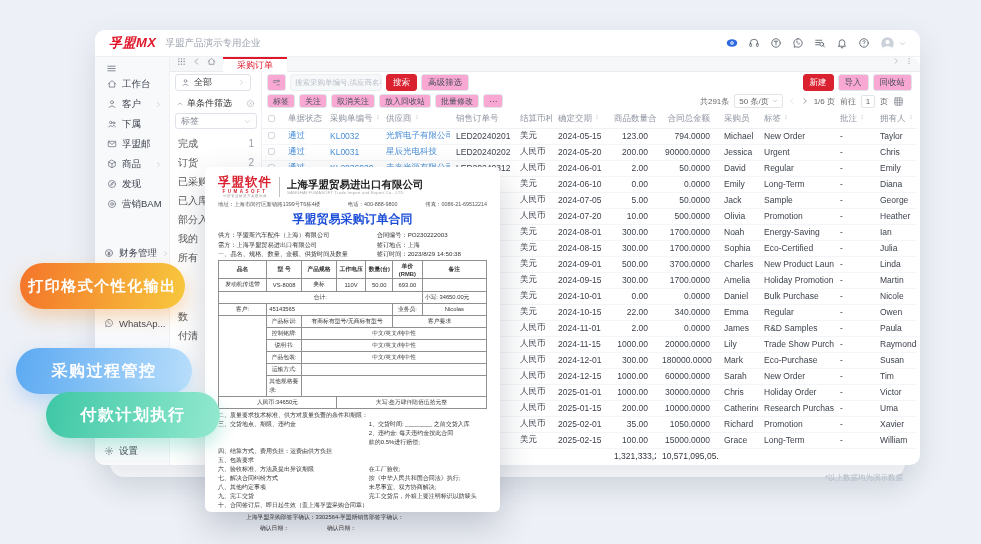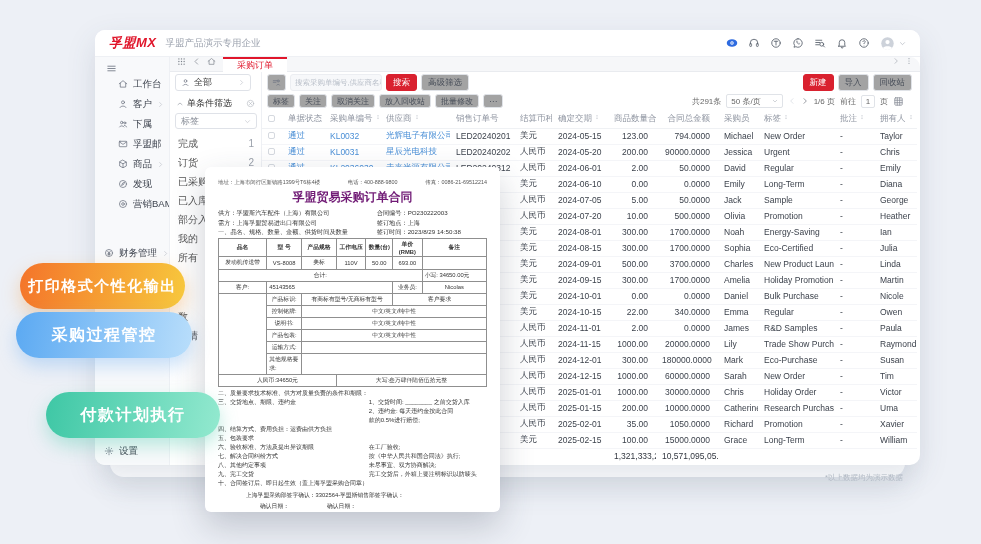--- a/index.html
+++ b/index.html
@@ -23,21 +23,21 @@
   .top-icons .ic[data-icon="avatar"] { font-size:15px; }
   .top-icons .ic[data-icon="chev-down"] { font-size:7px; color:#9aa0aa; margin-left:-6px; }
 
   .ic { display:inline-flex; align-items:center; justify-content:center; }
   .ic svg { width:1em; height:1em; display:block; }
 
   
   .sidebar { position:absolute; left:0; top:27px; width:75px; bottom:0; background:#f8f9fb;
     border-right:1px solid #eef0f4; border-radius:0 0 0 10px; }
   .hamburger { position:absolute; left:11px; top:6px; font-size:11px; color:#6b7280; }
-  .side-items { position:absolute; left:14px; right:0; top:17px; }
+  .side-items { position:absolute; left:3px; right:0; top:17px; }
   .side-item { height:20px; display:flex; align-items:center; gap:5px; padding:0 7px 0 9px;
     font-size:9.5px; color:#3d434e; white-space:nowrap; overflow:hidden; }
   .side-item .ic { font-size:10px; color:#6b7280; flex:none; }
   .side-item .arrow { margin-left:auto; font-size:7px; color:#b0b5bd; }
   .side-abs { position:absolute; left:0; right:0; }
 
   
   .tabstrip { position:absolute; left:75px; top:27px; right:0; height:15px; background:#f6f7f9;
     border-bottom:1px solid #e9ebef; display:flex; align-items:flex-start; border-radius:0 10px 0 0; }
   .tab-icons { display:flex; align-items:center; gap:6px; padding:0 7px; color:#7a8089; font-size:9px; }
@@ -62,32 +62,32 @@
   .filter-items { position:absolute; left:6px; top:62px; right:5px; }
   .filter-item { height:19px; display:flex; align-items:center; font-size:10px; color:#555; padding:0 2px;gap:31px; }
   .filter-item .cnt { margin-left:auto; color:#9aa0aa; }
   .filter-item:nth-child(8) { margin-top:40px; }
 
   
   .row1 { position:absolute; left:172px; top:44px; height:17px; display:flex; gap:4px; align-items:center; }
   .row1-right { position:absolute; right:8px; top:44px; height:17px; display:flex; gap:4px; align-items:center; }
   .row2 { position:absolute; left:172px; top:64px; height:14px; display:flex; gap:4px; align-items:center; }
   .btn { display:inline-flex; align-items:center; justify-content:center; border:1px solid #e0e3e8;
-    border-radius:3px; background:#a3a3a3; font-size:8.5px; color:#484e59; padding:0 6px; height:100%; white-space:nowrap; }
+    border-radius:3px; background:#f9a8d4; font-size:8.5px; color:#484e59; padding:0 6px; height:100%; white-space:nowrap; }
   .btn.primary { background:#d9212f; border-color:#d9212f; color:#fff; }
   .btn.square { padding:0 4px; color:#6b7280; font-size:9px; }
   .row2 .btn { font-size:8px; padding:0 5px; height:14px; }
   .search-box { width:92px; height:17px; background:#f7f8fa; border:1px solid #eceef2; border-radius:3px;
     color:#b9bfc9; font-size:7.5px; display:flex; align-items:center; padding:0 4px;
     white-space:nowrap; overflow:hidden; }
 
   .pager { position:absolute; right:16px; top:64px; height:14px; display:flex; align-items:center;
     gap:5px; font-size:8px; color:#666;margin-left:9px; }
   .pg-select { border:1px solid #e0e3e8; border-radius:2px; height:14px; display:inline-flex;
-    align-items:center; gap:11px; padding:0 4px; }
+    align-items:center; gap:3px; padding:0 4px; }
   .pg-select .arrow { font-size:6px; color:#9aa0aa; }
   .pg-prev { color:#ccd1d8; font-size:8px; }
   .pg-next { color:#555b66; font-size:8px; }
   .pg-input { width:14px; height:13px; border:1px solid #e0e3e8; border-radius:2px; display:inline-flex;
     align-items:center; justify-content:center; }
   .pg-grid { font-size:11px; color:#8a8f99; }
 
   
   .tablewrap { position:absolute; left:167px; right:3px; top:80px; bottom:1px; overflow:hidden; }
   table.grid { width:100%; border-collapse:collapse; table-layout:fixed; }
@@ -107,21 +107,21 @@
     font-size:6px; color:#333; }
   .doc-head { display:flex; align-items:center; gap:7px; }
   .doc-logo { text-align:center; flex:none; }
   .doc-logo-cn { color:#d9212f; font-size:12.5px; font-weight:bold; letter-spacing:1px; line-height:1.05; }
   .doc-logo-en { color:#d9212f; font-size:4.5px; letter-spacing:2.5px; font-weight:bold; }
   .doc-logo-tag { font-size:3.5px; color:#999; letter-spacing:.5px; }
   .doc-div { width:1px; height:20px; background:#c0c0c0; flex:none; }
   .doc-company-cn { font-size:10.5px; font-weight:bold; color:#222; line-height:1.1; }
   .doc-company-en { font-size:4.2px; color:#aaa; letter-spacing:.2px; }
   .doc-addr { display:flex; justify-content:space-between; font-size:5.4px; color:#555; margin-top:3px; }
-  .doc-title { text-align:center; font-size:12px; font-weight:bold; color:#701a75; margin:3px 0 2px; }
+  .doc-title { text-align:center; font-size:12px; font-weight:bold; color:#1d4ed8; margin:3px 0 2px; }
   .doc-info { display:flex; font-size:6.2px; line-height:1.55; }
   .doc-info-left { flex:1; }
   .doc-info-right { width:41%; }
   table.dt { width:100%; border-collapse:collapse; margin-top:1px; }
   .dt th,.dt td { border:0.5px solid #8f8f8f; font-size:5.8px; padding:1px 2px; text-align:center;
     color:#333; overflow:hidden; }
   .dt th { font-weight:bold; height:9px; }
   .dt .prod td { height:13px; }
   .dt .tleft { text-align:left; }
   .dt .tall td { height:16px; vertical-align:top; text-align:left; }
@@ -130,21 +130,21 @@
   .cl-left { width:56%; }
   .cl-right { width:44%; white-space:pre-line; }
   .sign1 { margin-top:3px; font-size:5.8px; padding-left:28px; }
   .sign2 { display:flex; gap:38px; padding-left:42px; font-size:5.8px; margin-top:2px; }
 
   
   .ribbon { position:absolute; z-index:60; border-radius:999px; display:flex; align-items:center;
     justify-content:center; color:#fff; font-weight:bold; letter-spacing:1.5px; white-space:nowrap; }
   #ribbon0 { left:45px; top:204px; width:170px; height:41px; font-size:15px; box-shadow:0 8px 18px rgba(230,60,90,.35); }
   #ribbon1 { left:20px; top:263px; width:165px; height:46px; font-size:15px; box-shadow:0 8px 18px rgba(245,150,45,.35); }
-  #ribbon2 { left:16px; top:312px; width:176px; height:46px; font-size:16px; box-shadow:0 8px 18px rgba(100,170,240,.35); }
+  #ribbon2 { left:16px; top:348px; width:176px; height:46px; font-size:16px; box-shadow:0 8px 18px rgba(100,170,240,.35); }
   #ribbon3 { left:46px; top:392px; width:174px; height:46px; font-size:16px; box-shadow:0 8px 18px rgba(70,200,170,.35); }
 
   .footnote { position:absolute; right:78px; top:473px; font-size:7.5px; color:#b9c0cb; z-index:5; }
 </style>
 </head>
 <body>
 
 <div class="stage">
   <div class="card-behind"></div>
 
@@ -906,20 +906,32 @@
               <td></td>
               <td></td>
               <td></td>
             </tr>
           </tbody>
         </table>
     </div>
   </div>
 
   <div class="doc">
+    <div class="doc-head">
+      <div class="doc-logo">
+        <div class="doc-logo-cn">孚盟软件</div>
+        <div class="doc-logo-en">FUMASOFT</div>
+        <div class="doc-logo-tag">外贸专业解决方案提供商</div>
+      </div>
+      <div class="doc-div"></div>
+      <div>
+        <div class="doc-company-cn">上海孚盟贸易进出口有限公司</div>
+        <div class="doc-company-en">SANGHAI FUMASOFT Trade Import and Export Co., LTD</div>
+      </div>
+    </div>
     <div class="doc-addr">
       <span>地址：上海市闵行区新镇路1399号T6栋4楼</span>
       <span>电话：400-888-9800</span>
       <span>传真：0086-21-69512214</span>
     </div>
     <div class="doc-title">孚盟贸易采购订单合同</div>
     <div class="doc-info">
       <div class="doc-info-left">
         <div>供方：孚盟斯汽车配件（上海）有限公司</div>
         <div>需方：上海孚盟贸易进出口有限公司</div>

